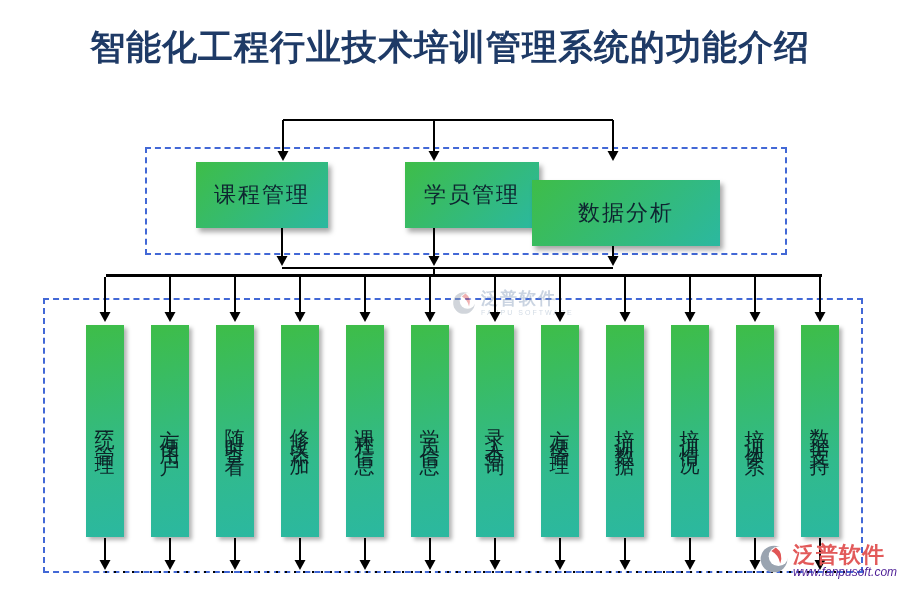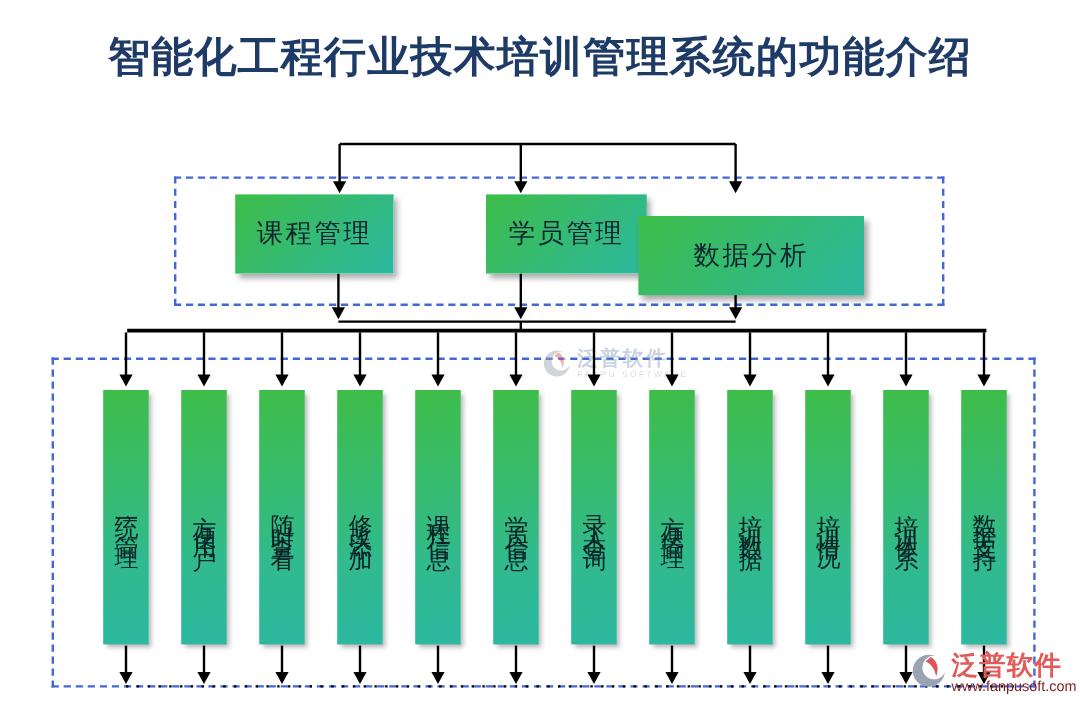--- a/index.html
+++ b/index.html
@@ -58,21 +58,21 @@
   .wm-center .wm-text{display:flex;flex-direction:column;line-height:1.1;}
   .wm-center .wm-brand{font-size:17px;font-weight:bold;color:#8aa0bd;letter-spacing:2px;}
   .wm-center .wm-sub{font-size:7px;color:#9db0c6;letter-spacing:2px;font-family:"Liberation Sans",sans-serif;}
 
   .wm-footer{
     position:absolute;left:758px;top:543px;z-index:5;
     display:flex;align-items:flex-start;gap:3px;
   }
   .wm-footer .wm-text{display:flex;flex-direction:column;line-height:1.05;}
   .wm-footer .wm-brand{font-size:22px;font-weight:bold;color:var(--watermark-red);letter-spacing:1px;}
-  .wm-footer .wm-url{font-size:12px;color:#7f1d1d;font-family:"Liberation Sans",sans-serif;}
+  .wm-footer .wm-url{font-size:12px;color:#4c1d95;font-family:"Liberation Sans",sans-serif;font-style:italic;}
 </style>
 </head>
 <body>
 
 <div class="stage">
 
   <div class="title">智能化工程行业技术培训管理系统的功能介绍</div>
 
   <div class="group-rect top-rect"></div>
   <div class="group-rect bottom-rect"></div>

